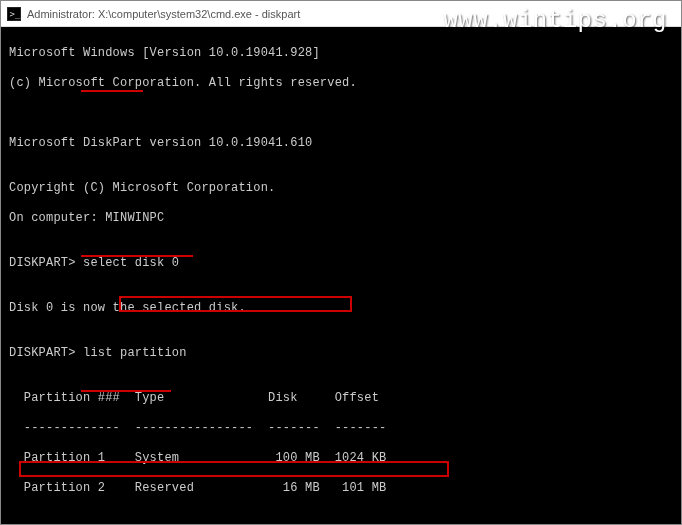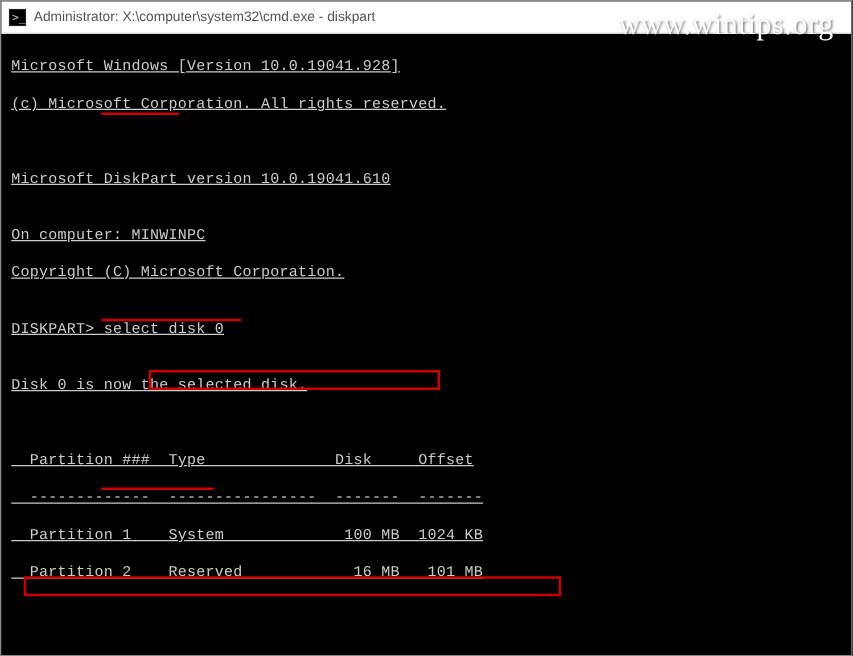--- a/index.html
+++ b/index.html
@@ -38,37 +38,37 @@
       line-height: 15px;
       white-space: pre;
       color: #ccc;
       letter-spacing: 0.2px;
     }
     .watermark {
       position: absolute;
       top: 6px;
       right: 14px;
       color: #fff;
-      font-family: Liberation Serif, serif;
+      font-family: Liberation Mono, monospace;
       font-size: 24px;
       font-weight: normal;
       letter-spacing: 0.5px;
       text-shadow: 1px 1px 2px rgba(0,0,0,0.6);
     }
     .underline-red {
       position: absolute;
       height: 2px;
       background: #c00;
     }
     .box-red {
       position: absolute;
       border: 2px solid #c00;
       pointer-events: none;
     }
-    .line { display: block; text-decoration: underline; }
+    .line { display: block; }
   </style>
 </head>
 <body>
 
 <div class="titlebar">
   <span class="icon">
     <svg width="14" height="14" viewBox="0 0 14 14">
         <rect x="0" y="0" width="14" height="14" fill="#222"></rect>
         <rect x="1" y="1" width="12" height="12" fill="#000"></rect>
         <text x="2.5" y="10" font-size="9" fill="#ccc" font-family="monospace">&gt;_</text>
@@ -77,27 +77,28 @@
   <span>Administrator: X:\computer\system32\cmd.exe - diskpart</span>
 </div>
 
 <div class="terminal">
 <span class="line">Microsoft Windows [Version 10.0.19041.928]</span>
 <span class="line">(c) Microsoft Corporation. All rights reserved.</span>
 <span class="line"></span>
 <span class="line"></span>
 <span class="line">Microsoft DiskPart version 10.0.19041.610</span>
 <span class="line"></span>
+<span class="line">Copyright (C) Microsoft Corporation.</span>
 <span class="line">On computer: MINWINPC</span>
-<span class="line">Copyright (C) Microsoft Corporation.</span>
 <span class="line"></span>
 <span class="line">DISKPART&gt; select disk 0</span>
 <span class="line"></span>
 <span class="line">Disk 0 is now the selected disk.</span>
 <span class="line"></span>
+<span class="line">DISKPART&gt; list partition</span>
 <span class="line"></span>
 <span class="line">  Partition ###  Type              Disk     Offset</span>
 <span class="line">  -------------  ----------------  -------  -------</span>
 <span class="line">  Partition 1    System             100 MB  1024 KB</span>
 <span class="line">  Partition 2    Reserved            16 MB   101 MB</span>
 
 
 <span class="line"></span>
 
 <span class="line"></span>

